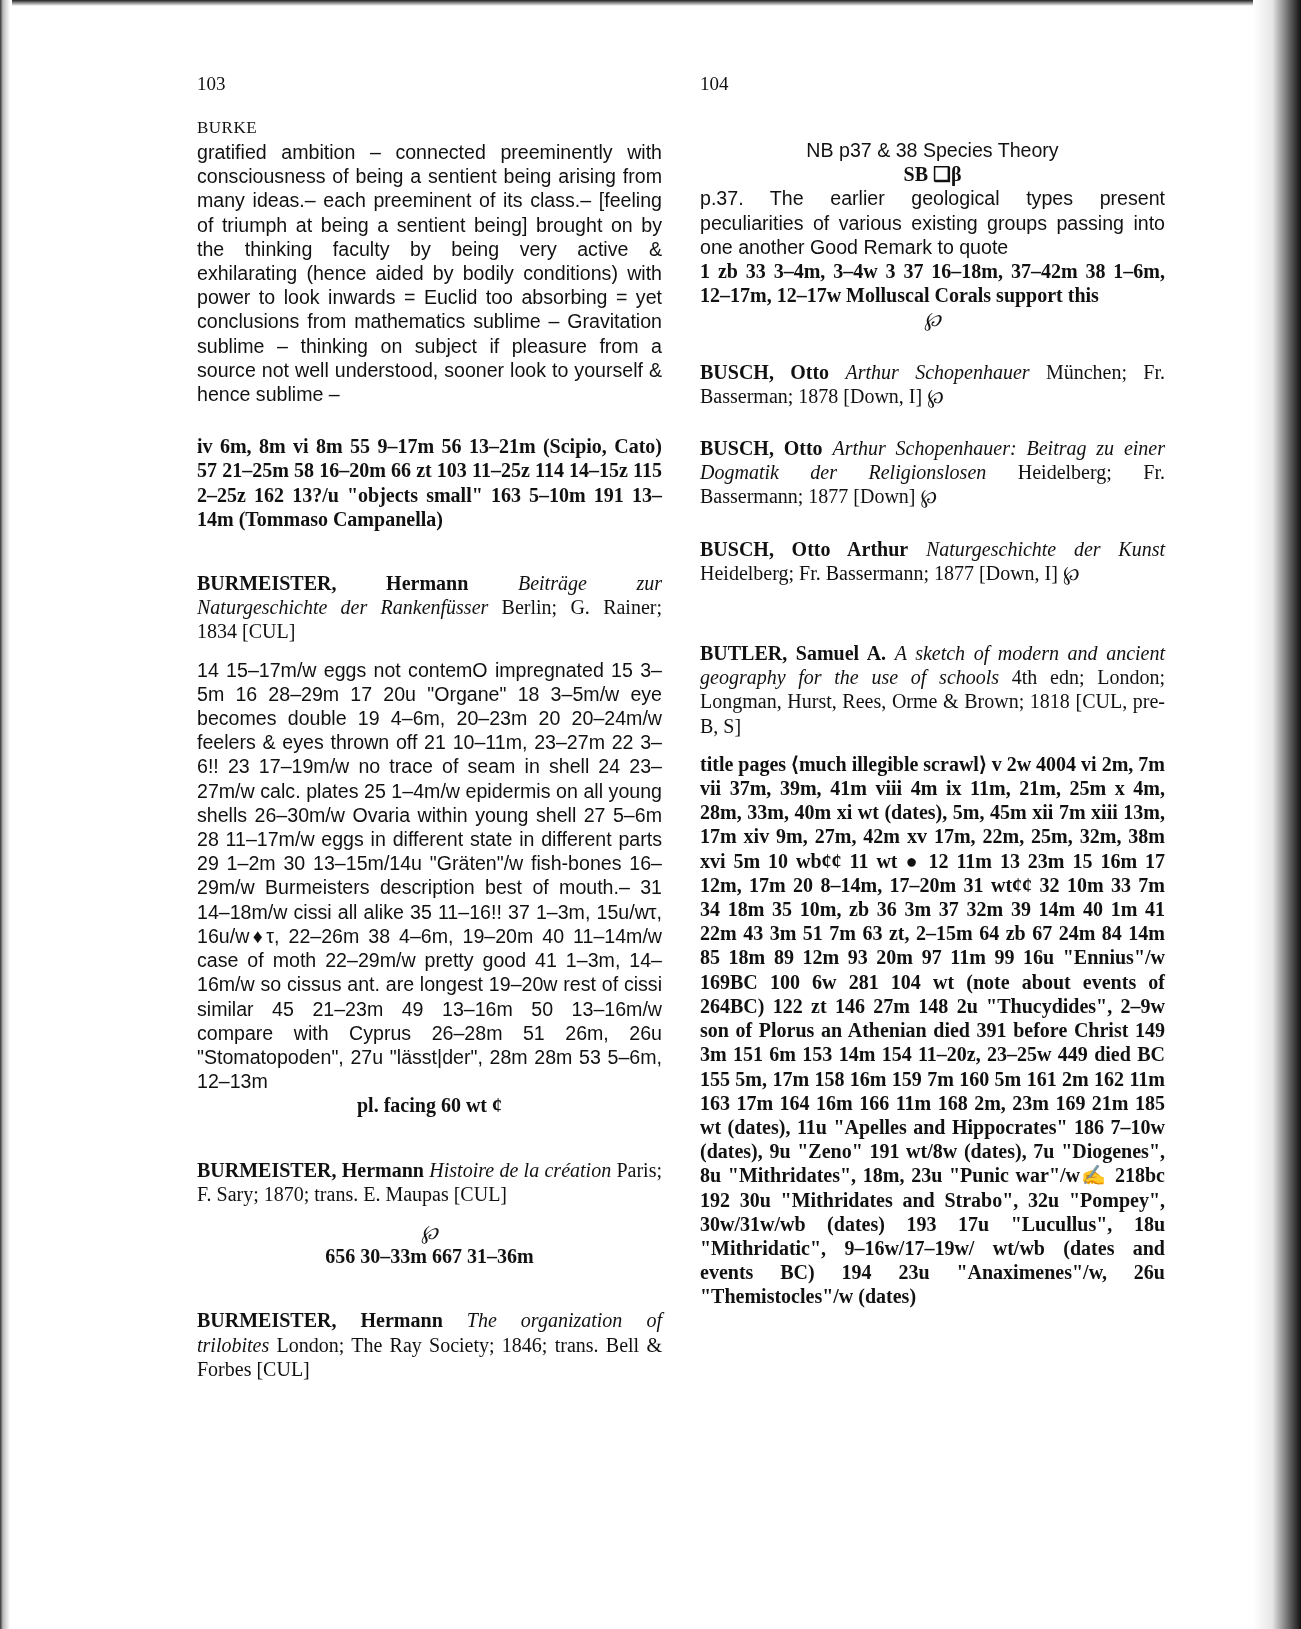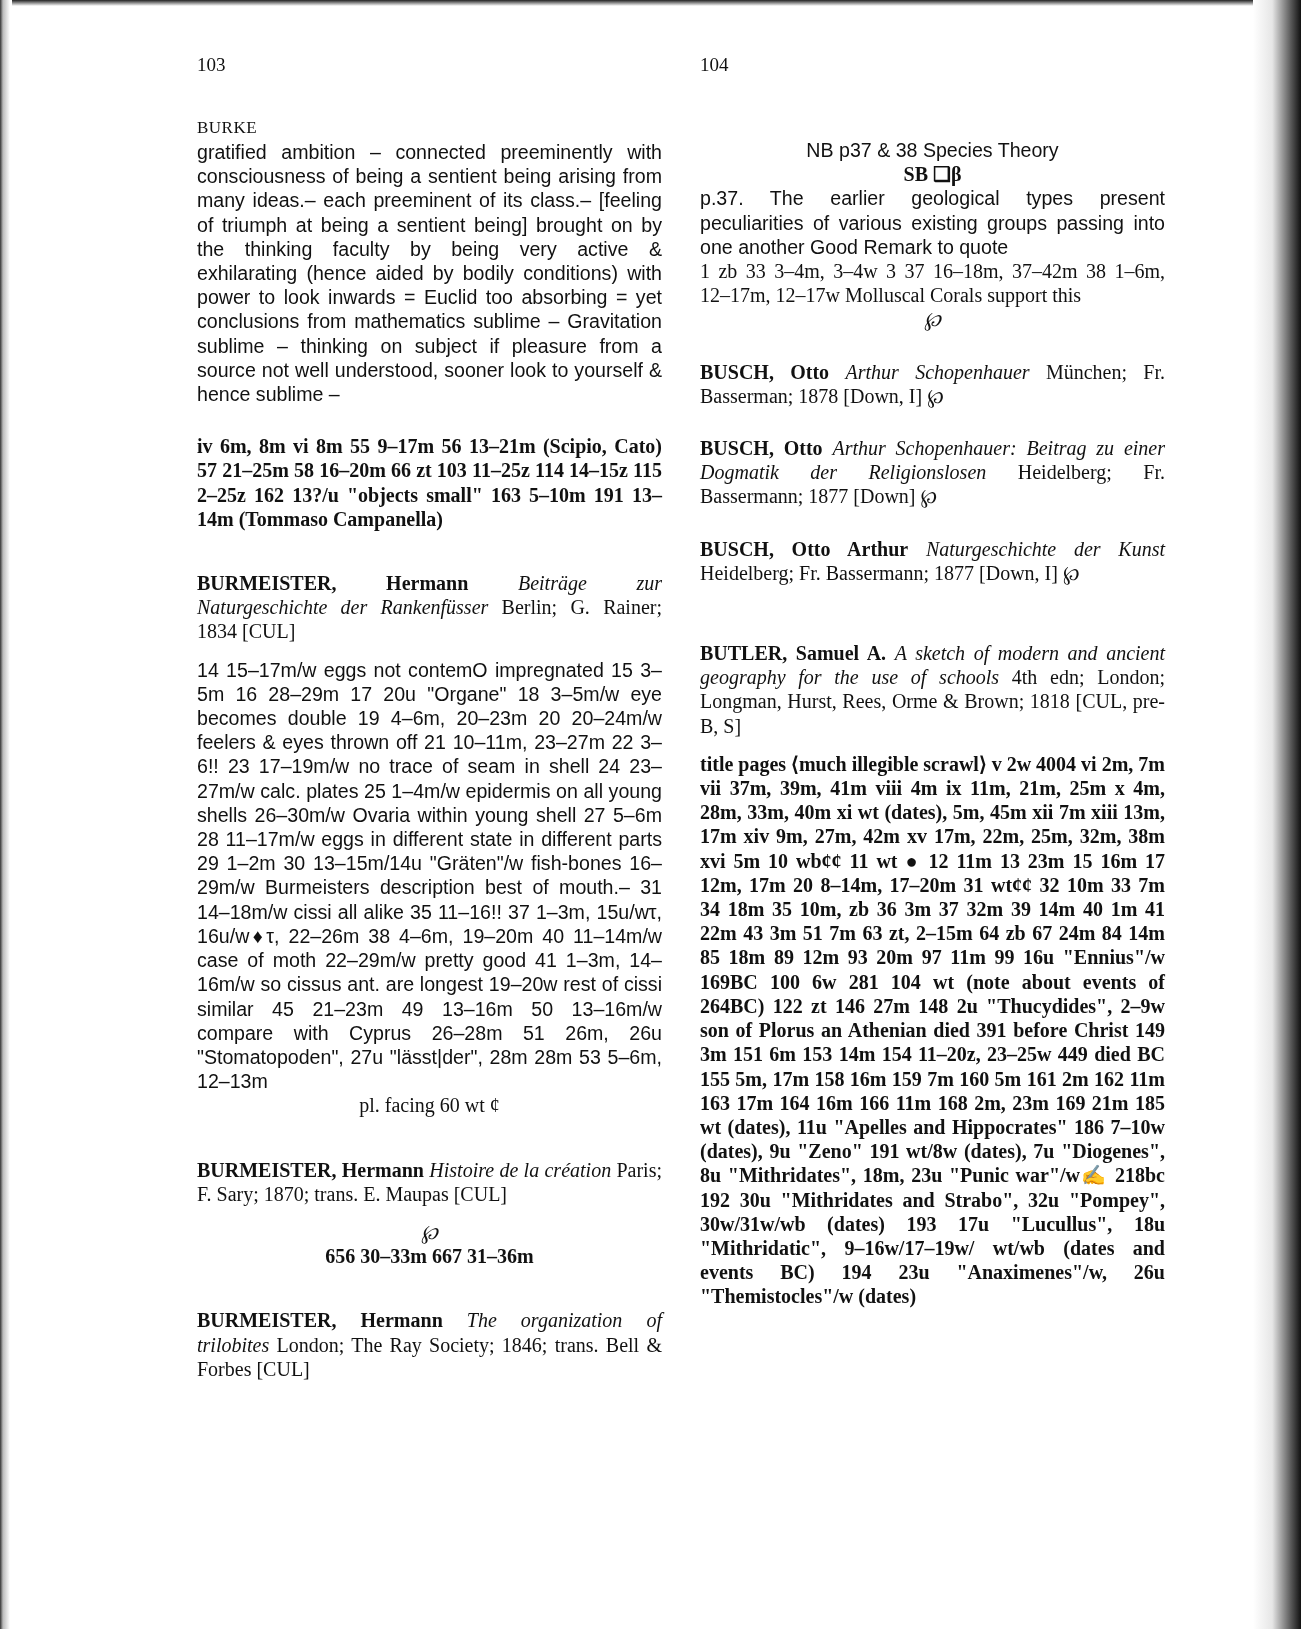--- a/index.html
+++ b/index.html
@@ -6,21 +6,21 @@
   body {
     width: 1301px; height: 1629px; background: #ffffff; position: relative; overflow: hidden;
     color: #111;
   }
   .scan-edge-top { position: absolute; left: 0; top: 0; width: 1301px; height: 6px;
     background: linear-gradient(#222, #fff); }
   .scan-edge-left { position: absolute; left: 0; top: 0; width: 12px; height: 1629px;
     background: linear-gradient(90deg, #333 0, #bbb 3px, #fff 10px); }
   .scan-edge-right { position: absolute; right: 0; top: 0; width: 48px; height: 1629px;
     background: linear-gradient(90deg, #fff 0, #e6e6e6 40%, #555 80%, #111 100%); }
-  .page-num { position: absolute; top: 54px; font-family: "Liberation Serif", serif; font-size: 19px; }
+  .page-num { position: absolute; top: 73px; font-family: "Liberation Serif", serif; font-size: 19px; }
   .col { position: absolute; top: 118px; width: 465px; }
   .col-left { left: 197px; }
   .col-right { left: 700px; top: 138px; }
   .sans { font-family: "Liberation Sans", sans-serif; font-size: 19.6px; line-height: 24.2px; }
   .serif { font-family: "Liberation Serif", serif; font-size: 20px; line-height: 24.2px; }
   .just { text-align: justify; }
   .small-caps-head { font-family: Liberation Serif, serif; font-size: 17px; letter-spacing: 0.5px; margin-bottom: 2px; }
   p { margin: 0; text-align: center; }
   .gap-s { height: 14px; }
   .gap-m { height: 28px; }
@@ -47,21 +47,21 @@
   <div class="gap-l"></div>
 
   <div>
     <p class="serif just entry-head">
       <b>BURMEISTER, Hermann</b>
       <i>Beiträge zur Naturgeschichte der Rankenfüsser</i>
       <span>Berlin; G. Rainer; 1834 [CUL]</span>
     </p>
     <div class="gap-s"></div>
     <p class="sans just">14 15–17m/w eggs not contemO impregnated 15 3–5m 16 28–29m 17 20u "Organe" 18 3–5m/w eye becomes double 19 4–6m, 20–23m 20 20–24m/w feelers &amp; eyes thrown off 21 10–11m, 23–27m 22 3–6!! 23 17–19m/w no trace of seam in shell 24 23–27m/w calc. plates 25 1–4m/w epidermis on all young shells 26–30m/w Ovaria within young shell 27 5–6m 28 11–17m/w eggs in different state in different parts 29 1–2m 30 13–15m/14u "Gräten"/w fish-bones 16–29m/w Burmeisters description best of mouth.– 31 14–18m/w cissi all alike 35 11–16!! 37 1–3m, 15u/wτ, 16u/w♦τ, 22–26m 38 4–6m, 19–20m 40 11–14m/w case of moth 22–29m/w pretty good 41 1–3m, 14–16m/w so cissus ant. are longest 19–20w rest of cissi similar 45 21–23m 49 13–16m 50 13–16m/w compare with Cyprus 26–28m 51 26m, 26u "Stomatopoden", 27u "lässt|der", 28m 28m 53 5–6m, 12–13m</p>
-    <p class="serif" style="font-weight:normal">pl. facing 60 wt ¢</p>
+    <p class="serif" style="font-weight:bold">pl. facing 60 wt ¢</p>
   </div>
   <div class="gap-l"></div>
 
   <div>
     <p class="serif just entry-head">
       <b>BURMEISTER, Hermann</b>
       <i>Histoire de la création</i>
       <span>Paris; F. Sary; 1870; trans. E. Maupas [CUL]</span>
     </p>
     <div class="gap-s"></div>
@@ -76,21 +76,21 @@
       <i>The organization of trilobites</i>
       <span>London; The Ray Society; 1846; trans. Bell &amp; Forbes [CUL]</span>
     </p>
   </div>
 </div>
 
 <div class="col col-right">
   <p class="sans">NB p37 &amp; 38 Species Theory</p>
   <p class="serif" style="font-weight:bold">SB ❑β</p>
   <p class="sans just">p.37. The earlier geological types present peculiarities of various existing groups passing into one another Good Remark to quote</p>
-  <p class="serif just" style="font-weight:normal">1 zb 33 3–4m, 3–4w 3 37 16–18m, 37–42m 38 1–6m, 12–17m, 12–17w Molluscal Corals support this</p>
+  <p class="serif just" style="font-weight:bold">1 zb 33 3–4m, 3–4w 3 37 16–18m, 37–42m 38 1–6m, 12–17m, 12–17w Molluscal Corals support this</p>
   <p class="serif" style="font-style:italic">℘</p>
   <div class="gap-m"></div>
 
   <div>
     <p class="serif just entry-head">
       <b>BUSCH, Otto</b>
       <i>Arthur Schopenhauer</i>
       <span>München; Fr. Basserman; 1878 [Down, I] ℘</span>
     </p>
   </div>

